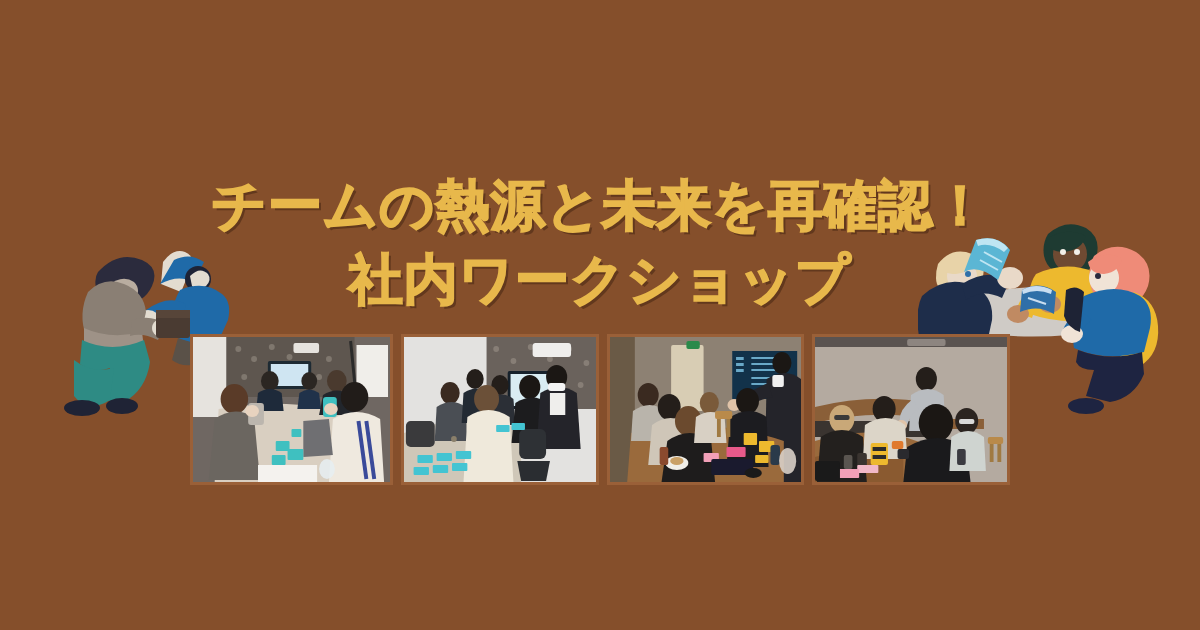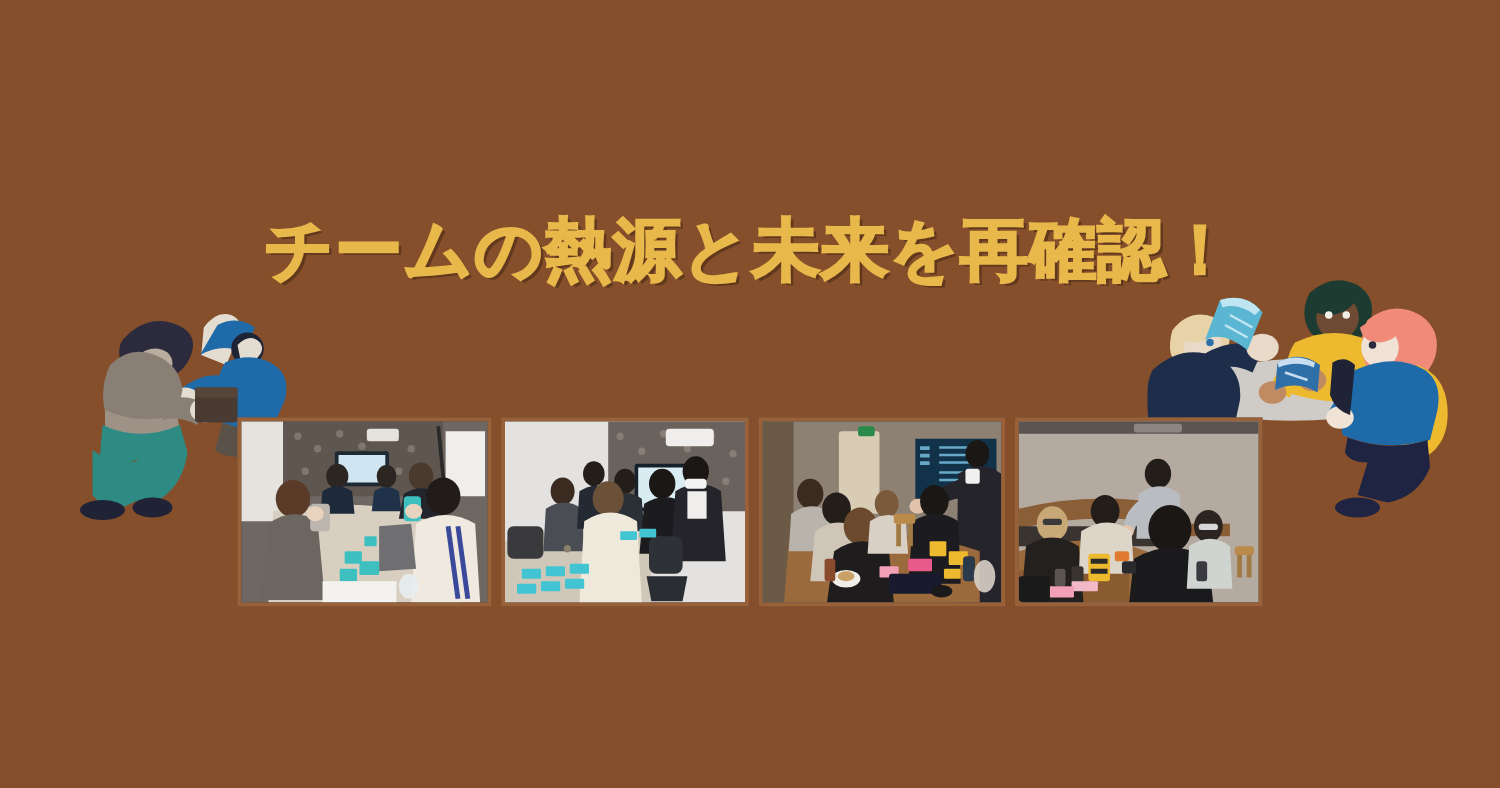--- a/index.html
+++ b/index.html
@@ -12,21 +12,21 @@
     background:#854f2b; overflow:hidden;
   }
 
   
   #title-block {
     position:absolute; left:0; top:168px; width:1200px;
     text-align:center; z-index:40;
   }
   .title-line {
     color:#e8b84b;
-    font-family:Liberation Mono, monospace;
+    font-family:Liberation Sans, sans-serif;
     font-weight:bold;
     font-size:54px;
     line-height:74px;
     letter-spacing:1px;
     white-space:nowrap;
     text-shadow: 3px 3px 0 rgba(70,38,18,.55);
     -webkit-text-stroke: 2px #e8b84b;
   }
 
   
@@ -51,20 +51,21 @@
   .photo.p4 { width:198px; }
   .photo > svg { display:block; width:100%; height:100%; }
 </style>
 </head>
 <body>
 
 <div id="canvas" style="background: rgb(133, 79, 43);">
 
   <div id="title-block">
     <div class="title-line" style="color: rgb(232, 184, 75); -webkit-text-stroke: 2px rgb(232, 184, 75); text-shadow: rgba(70, 38, 18, 0.55) 3px 3px 0px;">チームの熱源と未来を再確認！</div>
+    <div class="title-line" style="color: rgb(232, 184, 75); -webkit-text-stroke: 2px rgb(232, 184, 75); text-shadow: rgba(70, 38, 18, 0.55) 3px 3px 0px;">社内ワークショップ</div>
   </div>
 
   <div class="illus" id="illus-left">
     <svg viewBox="0 0 190 200" xmlns="http://www.w3.org/2000/svg">
 
       <g>
         <path d="M103 30 q10 -14 22 -10 q10 4 6 16 l-10 24 l-20 -8 z" fill="#e3dcd0"></path>
         <path d="M100 52 q18 -10 34 -2 l10 -20 q-14 -10 -30 -2 z" fill="#1f6aa8"></path>
         <circle cx="138" cy="47" r="13" fill="#1e2335"></circle>
         <path d="M130 44 q10 -10 18 -2 q4 6 -2 12 q-8 6 -14 0 z" fill="#e3dcd0"></path>

